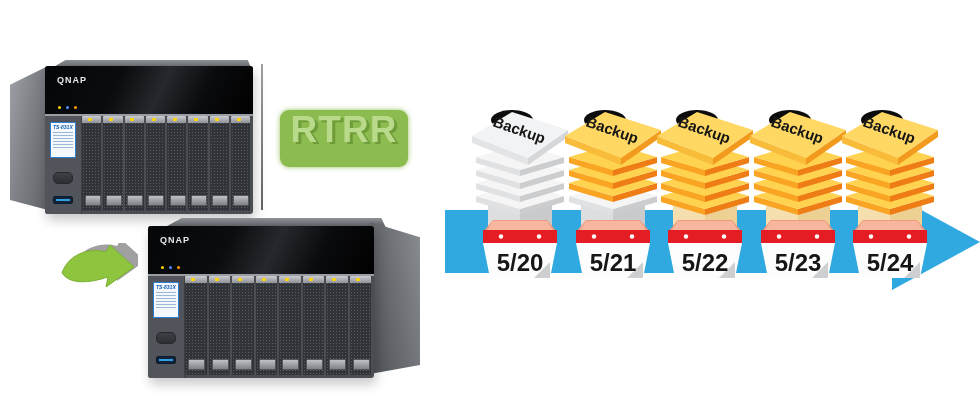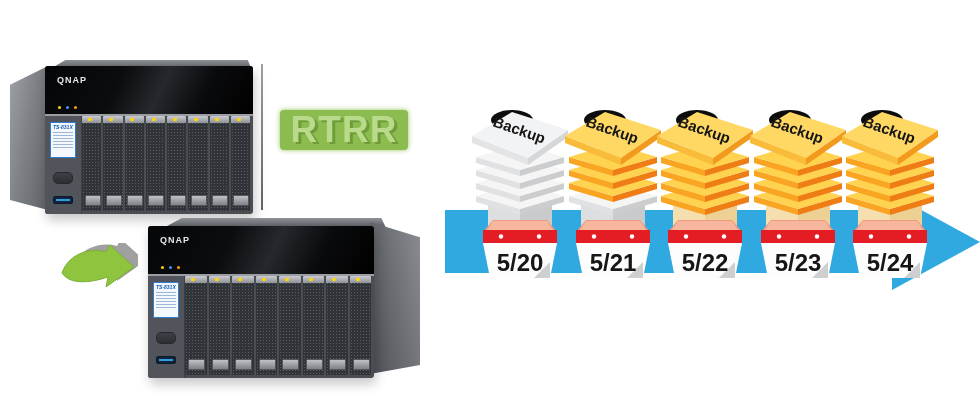--- a/index.html
+++ b/index.html
@@ -47,22 +47,22 @@
   .bay .btop{position:absolute;left:0;top:0;right:0;height:7px;
     background:linear-gradient(#caccd0,#8e9196);}
   .bay .btop .led{position:absolute;left:30%;top:2px;width:4px;height:2.5px;
     border-radius:1px;background:#ffd400;}
   .bay .latch{position:absolute;bottom:5px;left:14%;width:72%;height:9px;border-radius:1px;
     background:linear-gradient(#bfc1c5,#7e8186);border:1px solid #55585c;}
   .nas .rear-line{position:absolute;top:4px;right:-5px;width:2px;height:146px;
     background:linear-gradient(#84878c,#3a3c40);opacity:.8;}
 
   
-  #rtrr{position:absolute;left:280px;top:110px;width:128px;height:40px;background:#8cbb4f;
-    border-radius:4px;box-shadow:0 0 5px rgba(140,187,79,.9);
+  #rtrr{position:absolute;left:280px;top:110px;width:128px;height:57px;background:#8cbb4f;
+    border-radius:9px;box-shadow:0 0 5px rgba(140,187,79,.9);
     font-size:37px;font-weight:bold;line-height:39px;text-align:center;
     color:#b9da8a;text-shadow:3px 2px 0 #6d9c39;letter-spacing:1px;}
 
   
   #garrow{position:absolute;left:58px;top:243px;}
 
   
   #timeline{position:absolute;left:440px;top:100px;}
   #timeline .tband{fill:#2fa9e0;}
   .day .sh-top{fill:#ffd24f}.day .sh-l{fill:#f9a523}.day .sh-r{fill:#ef7d16}

